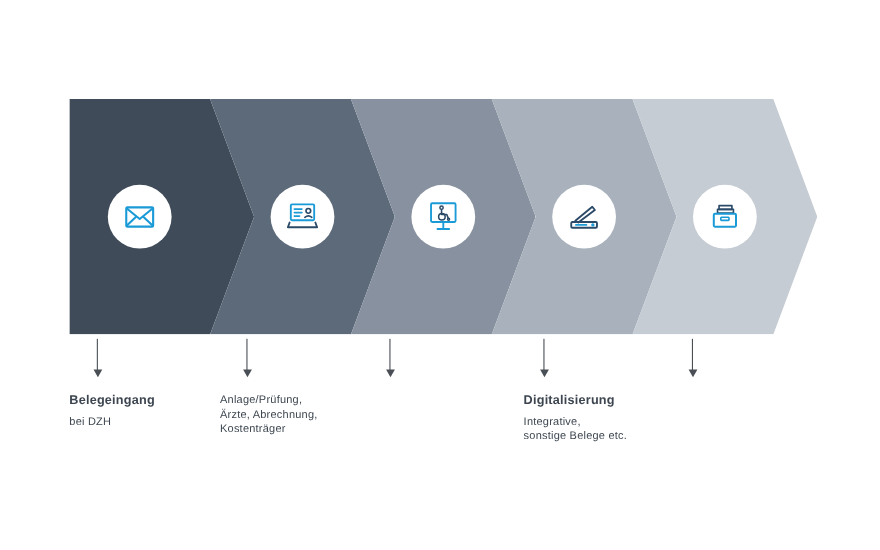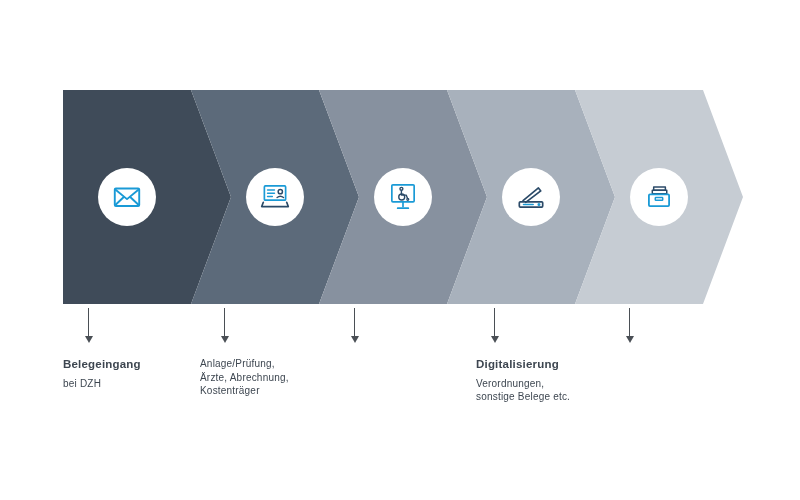--- a/index.html
+++ b/index.html
@@ -153,19 +153,19 @@
     <div class="step-title">Belegeingang</div>
     <div class="step-body">bei DZH</div>
   </div>
   <div class="step-label" style="left:200px">
     <div class="step-body">Anlage/Prüfung,
 Ärzte, Abrechnung,
 Kostenträger</div>
   </div>
   <div class="step-label" style="left:476px">
     <div class="step-title">Digitalisierung</div>
-    <div class="step-body">Verordnungen,
+    <div class="step-body">Integrative,
 sonstige Belege etc.</div>
   </div>
   <div class="step-label" style="left:612px">
   </div>
 
 </div>
 
 </body></html>

